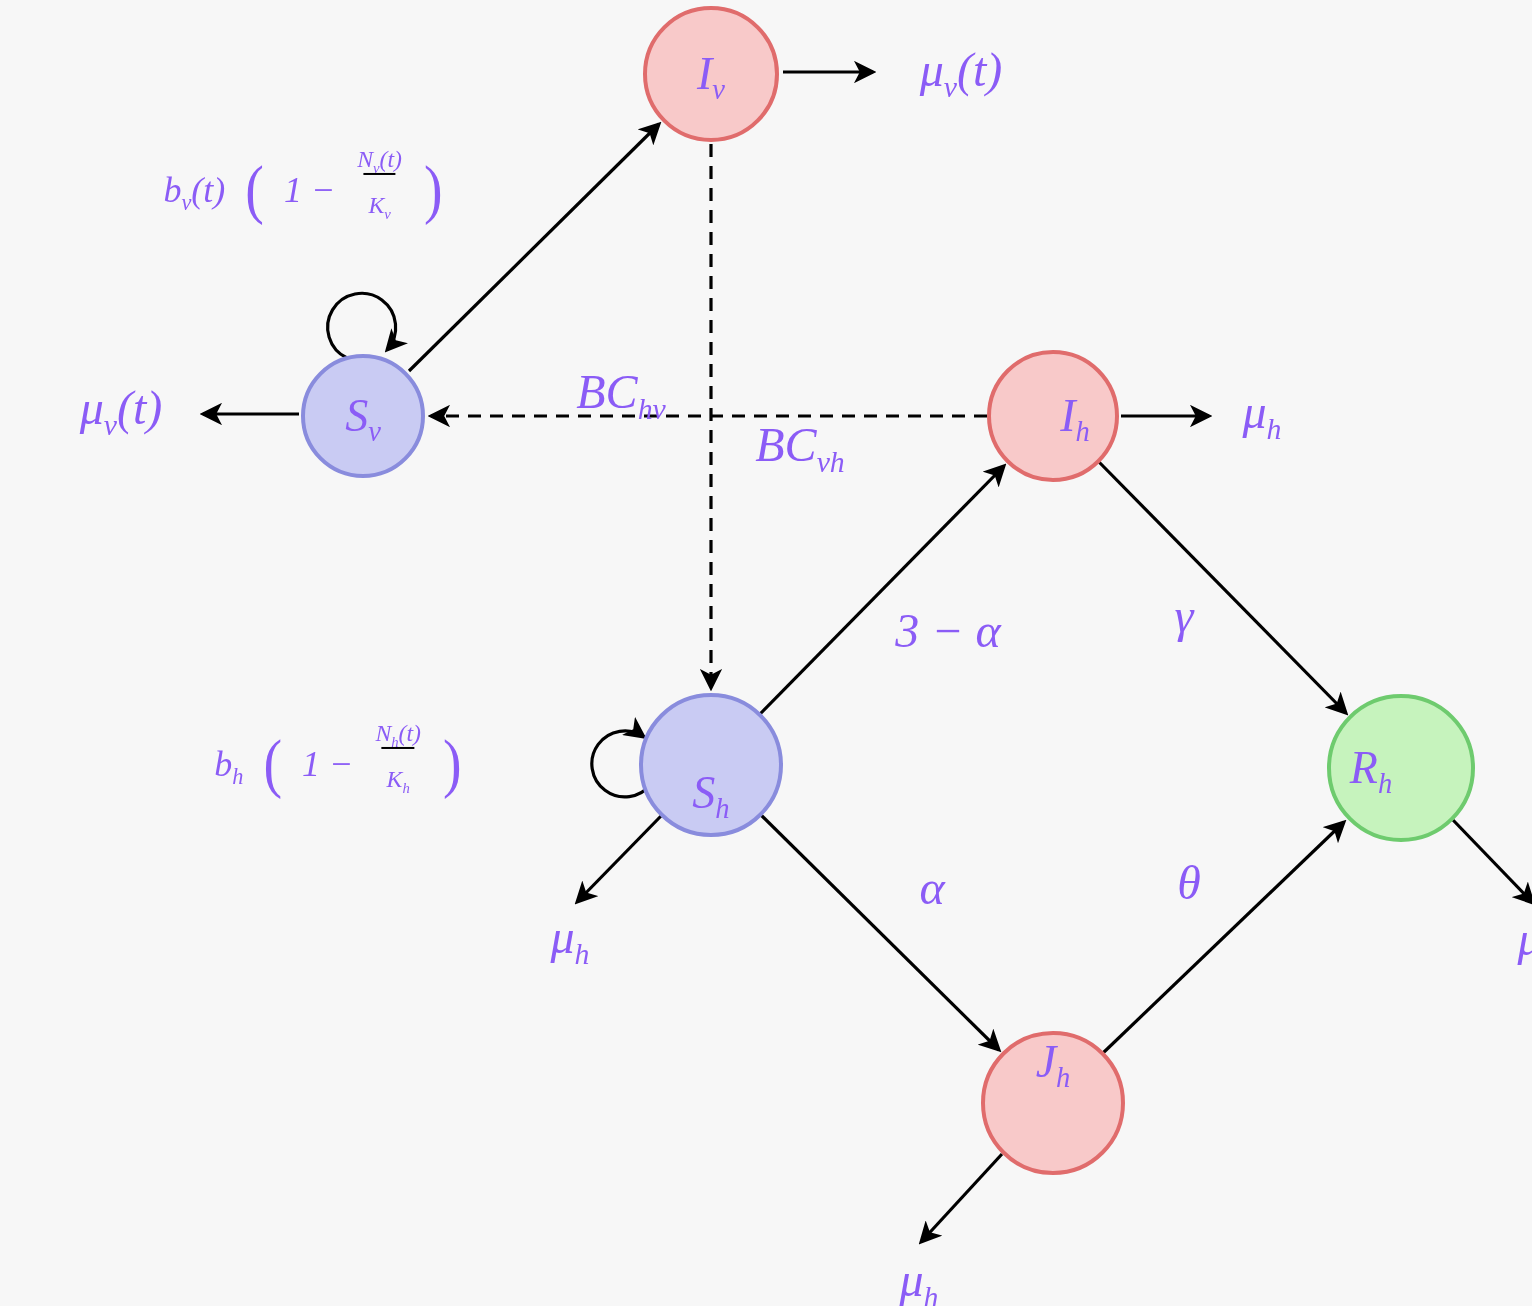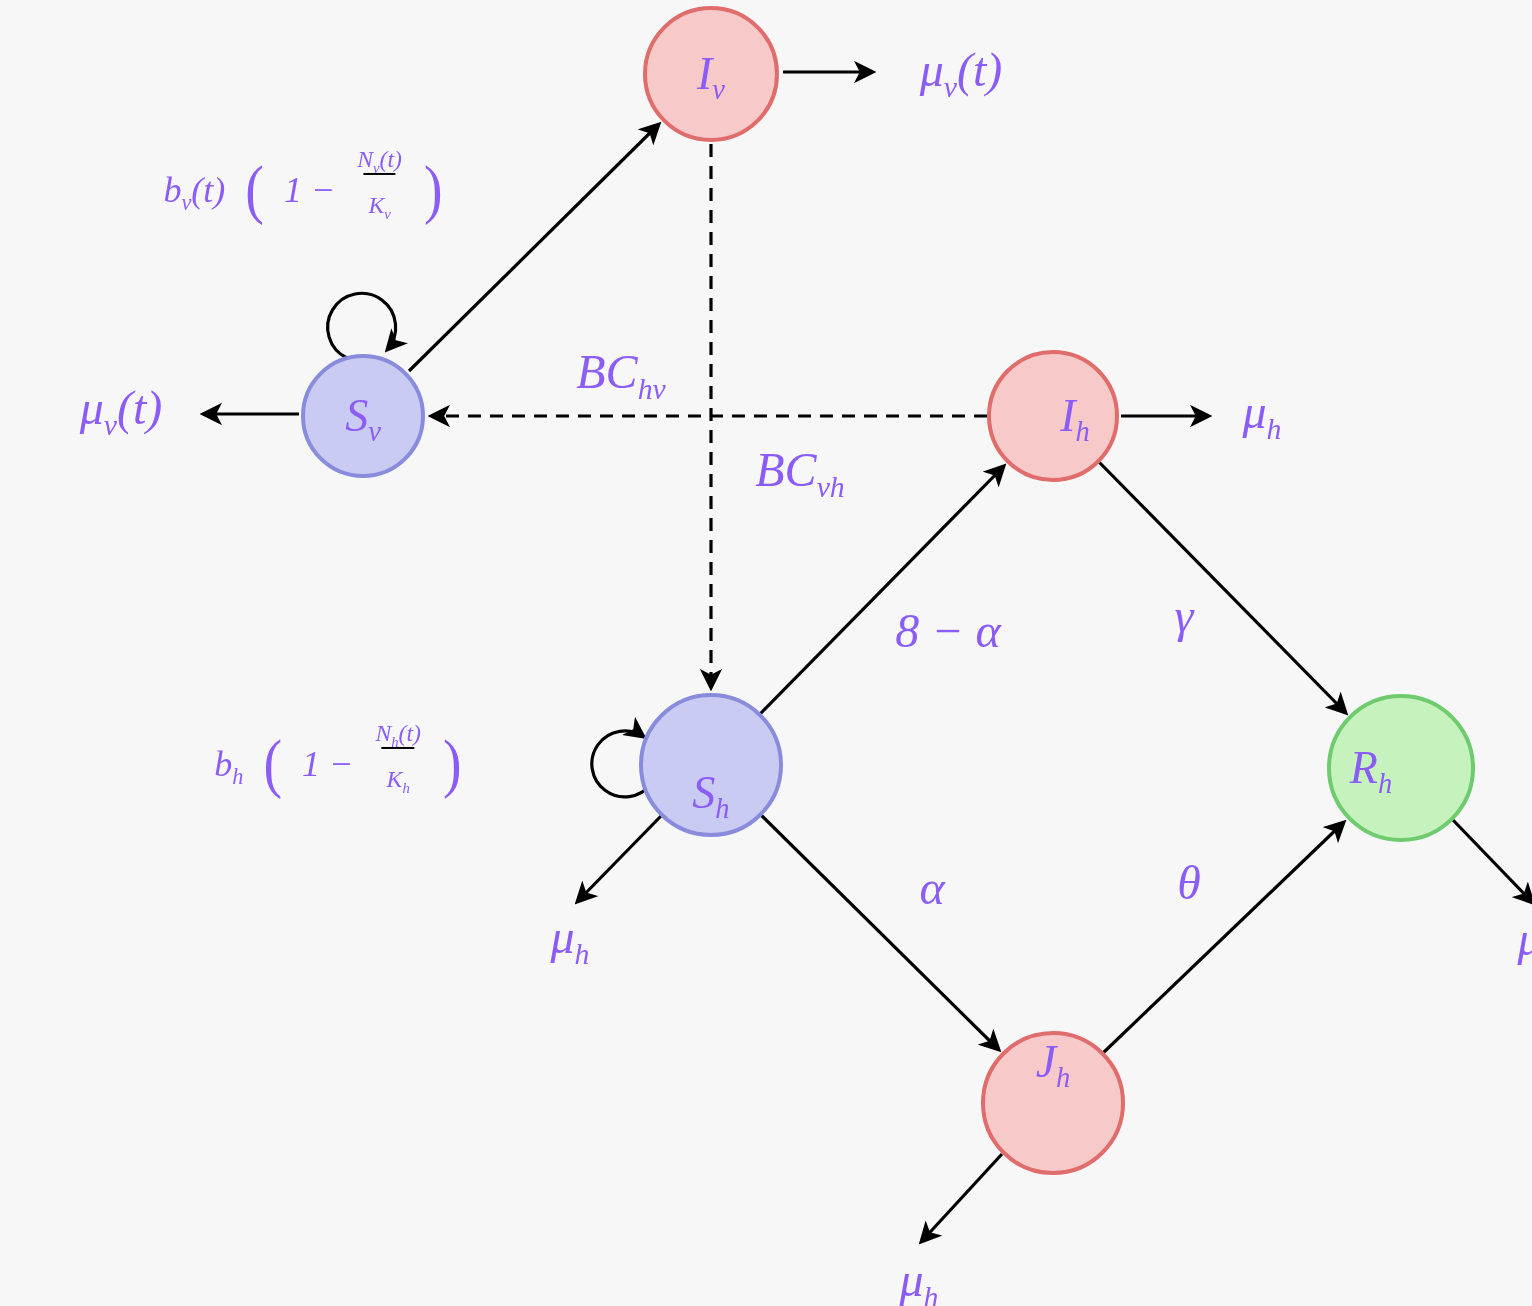--- a/index.html
+++ b/index.html
@@ -89,23 +89,23 @@
 
   <div class="lbl node-lbl" style="left:668px;top:74px"><span>I</span><sub>v</sub></div>
   <div class="lbl node-lbl" style="left:320px;top:416px"><span>S</span><sub>v</sub></div>
   <div class="lbl node-lbl" style="left:1032px;top:416px"><span>I</span><sub>h</sub></div>
   <div class="lbl node-lbl" style="left:668px;top:793px"><span>S</span><sub>h</sub></div>
   <div class="lbl node-lbl" style="left:1328px;top:768px"><span>R</span><sub>h</sub></div>
   <div class="lbl node-lbl" style="left:1010px;top:1062px"><span>J</span><sub>h</sub></div>
 
   <div class="lbl" style="left:918px;top:70px"><span>μ</span><sub>v</sub><span>(t)</span></div>
   <div class="lbl" style="left:78px;top:408px"><span>μ</span><sub>v</sub><span>(t)</span></div>
-  <div class="lbl" style="left:578px;top:372px"><span>BC</span><sub>hv</sub></div>
-  <div class="lbl" style="left:757px;top:470px"><span>BC</span><sub>vh</sub></div>
-  <div class="lbl" style="left:905px;top:631px">8 − α</div>
+  <div class="lbl" style="left:578px;top:392px"><span>BC</span><sub>hv</sub></div>
+  <div class="lbl" style="left:757px;top:445px"><span>BC</span><sub>vh</sub></div>
+  <div class="lbl" style="left:905px;top:631px">3 − α</div>
   <div class="lbl" style="left:1141px;top:616px">γ</div>
   <div class="lbl" style="left:1219px;top:412px"><span>μ</span><sub>h</sub></div>
   <div class="lbl" style="left:889px;top:888px">α</div>
   <div class="lbl" style="left:1146px;top:883px">θ</div>
   <div class="lbl" style="left:527px;top:937px"><span>μ</span><sub>h</sub></div>
   <div class="lbl" style="left:1494px;top:939px"><span>μ</span><sub>h</sub></div>
   <div class="lbl" style="left:876px;top:1280px"><span>μ</span><sub>h</sub></div>
 
   <div class="lbl formula" style="left:260px;top:190px">
     <span><span>b</span><sub>v</sub><span>(t)</span></span>

